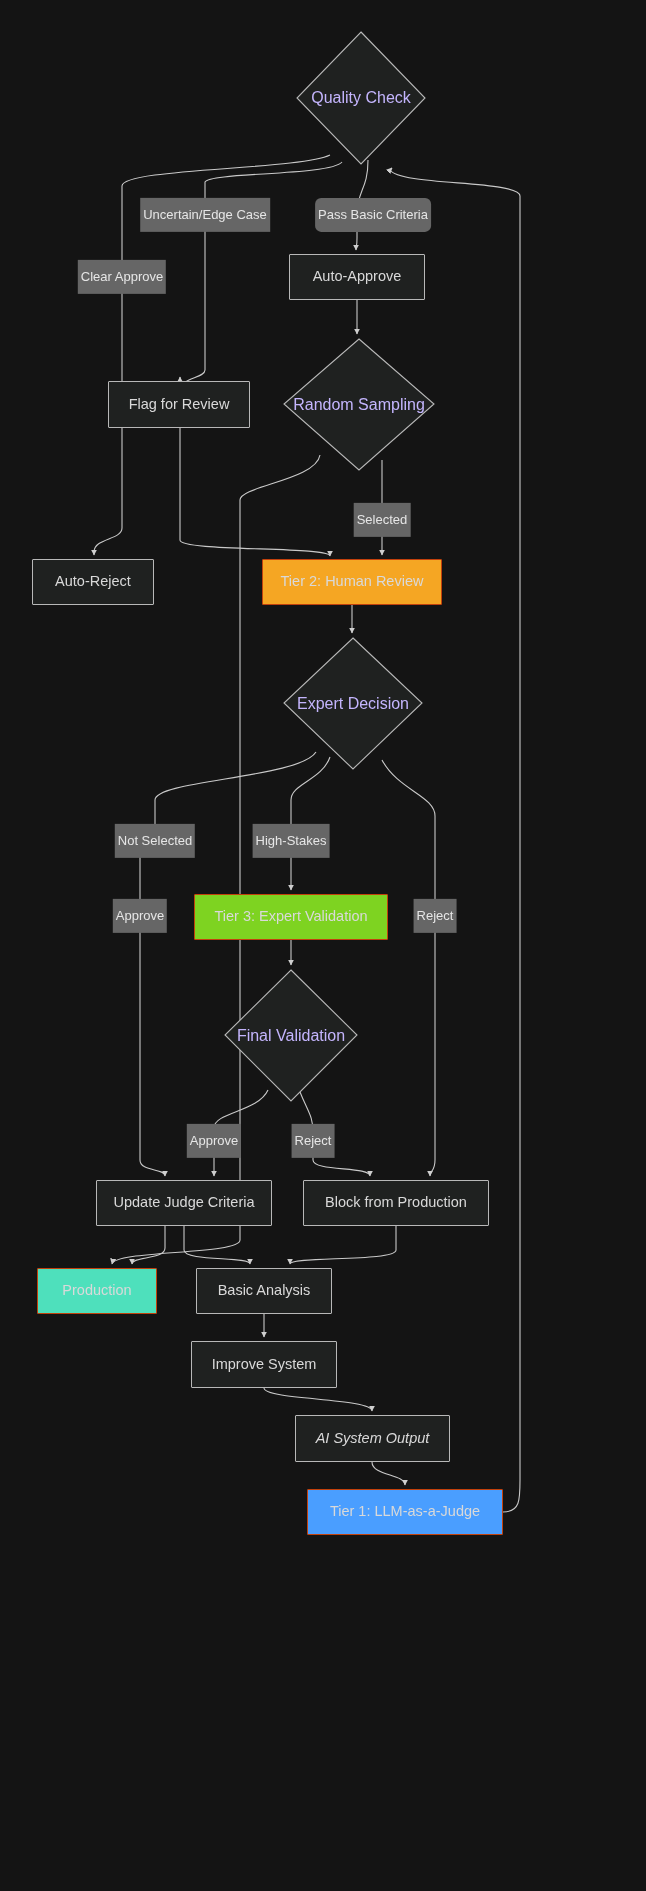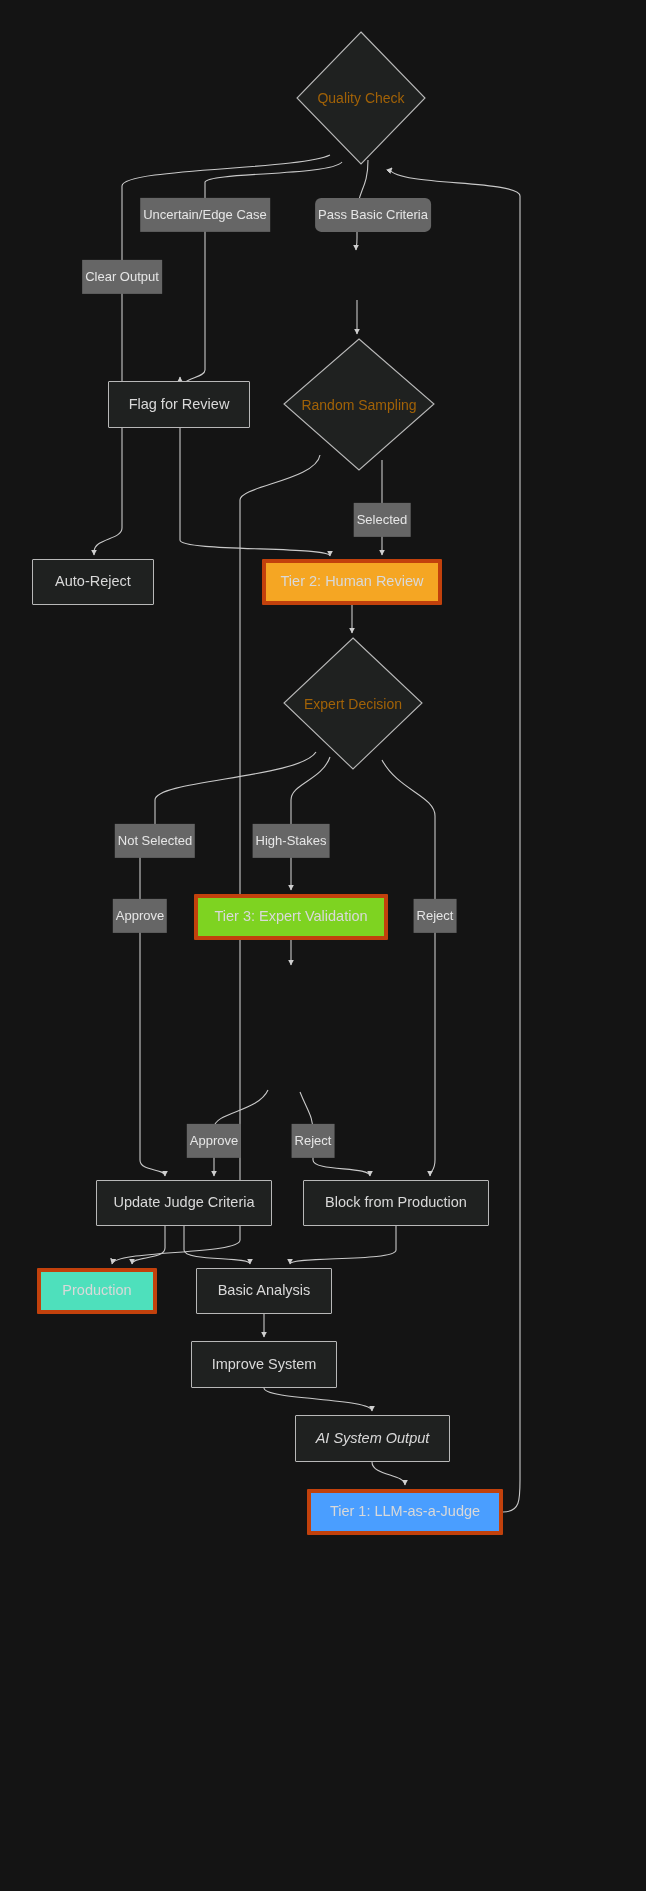--- a/index.html
+++ b/index.html
@@ -2,24 +2,24 @@
 <html><head>
 <meta charset="utf-8">
 <style>
   html,body{margin:0;padding:0;background:#141414;}
   body{width:646px;height:1891px;overflow:hidden;font-family:"Liberation Sans","DejaVu Sans",sans-serif;}
   #chart{position:relative;width:646px;height:1891px;background:#141414;}
   svg.edges{position:absolute;left:0;top:0;width:646px;height:1891px;overflow:visible;}
   .node{position:absolute;box-sizing:border-box;display:flex;align-items:center;justify-content:center;
         font-size:14.5px;line-height:1.2;text-align:center;}
   .node.rect{border:1px solid #b8b8b8;background:#1f2120;color:#d9d9d9;border-radius:1px;}
-  .node.filled{border:4px solid #c2410c;}
+  .node.filled{border:1px solid #c2410c;}
   .diamond-wrap{position:absolute;}
   .diamond-wrap .dlabel{position:absolute;left:0;top:0;width:100%;height:100%;
-        display:flex;align-items:center;justify-content:center;font-size:14px;color:#a16207;
+        display:flex;align-items:center;justify-content:center;font-size:16px;color:#c4b5fd;
         pointer-events:none;white-space:nowrap;}
   .edge-label{position:absolute;background:#666666;color:#e6e6e6;font-size:13px;
         padding:9px 3px;white-space:nowrap;transform:translate(-50%,-50%);line-height:1.25;}
 </style>
 </head>
 <body>
 
 <div id="chart">
 
   <svg class="edges" viewBox="0 0 646 1891" xmlns="http://www.w3.org/2000/svg">
@@ -88,21 +88,28 @@
     <span class="dlabel">Random Sampling</span>
   </div>
 
   <div class="diamond-wrap" style="left:283px;top:637px;width:140px;height:133px;text-align:right;">
     <svg width="140" height="133" viewBox="0 0 140 133">
       <polygon points="70,1 139,66 70,132 1,66" fill="#1f2120" stroke="#b8b8b8" stroke-width="1.1"></polygon>
     </svg>
     <span class="dlabel">Expert Decision</span>
   </div>
 
+  <div class="diamond-wrap" style="left:224px;top:969px;width:134px;height:133px;">
+    <svg width="134" height="133" viewBox="0 0 134 133">
+      <polygon points="67,1 133,66 67,132 1,66" fill="#1f2120" stroke="#b8b8b8" stroke-width="1.1"></polygon>
+    </svg>
+    <span class="dlabel">Final Validation</span>
+  </div>
 
+  <div class="node rect" style="left:289px;top:254px;width:136px;height:46px;">Auto-Approve</div>
 
   <div class="node rect" style="left:32px;top:559px;width:122px;height:46px;">Auto-Reject</div>
 
   <div class="node rect" style="left:108px;top:381px;width:142px;height:47px;">Flag for Review</div>
 
   <div class="node rect filled" style="left:262px;top:559px;width:180px;height:46px;background:#f5a623;color:#d9d9d9;">Tier 2: Human Review</div>
 
   <div class="node rect filled" style="left:194px;top:894px;width:194px;height:46px;background:#7ed321;color:#d9d9d9;">Tier 3: Expert Validation</div>
 
   <div class="node rect" style="left:96px;top:1180px;width:176px;height:46px;">Update Judge Criteria</div>
@@ -114,21 +121,21 @@
   <div class="node rect" style="left:196px;top:1268px;width:136px;height:46px;">Basic Analysis</div>
 
   <div class="node rect" style="left:191px;top:1341px;width:146px;height:47px;">Improve System</div>
 
   <div class="node rect" style="left:295px;top:1415px;width:155px;height:47px;font-style:italic;">AI System Output</div>
 
   <div class="node rect filled" style="left:307px;top:1489px;width:196px;height:46px;background:#4a9eff;color:#d9d9d9;">Tier 1: LLM-as-a-Judge</div>
 
   <span class="edge-label" style="left:205px;top:215px;">Uncertain/Edge Case</span>
   <span class="edge-label" style="left:373px;top:215px;border-radius:6px;">Pass Basic Criteria</span>
-  <span class="edge-label" style="left:122px;top:277px;">Clear Output</span>
+  <span class="edge-label" style="left:122px;top:277px;">Clear Approve</span>
   <span class="edge-label" style="left:382px;top:520px;">Selected</span>
   <span class="edge-label" style="left:155px;top:841px;">Not Selected</span>
   <span class="edge-label" style="left:291px;top:841px;">High-Stakes</span>
   <span class="edge-label" style="left:140px;top:916px;">Approve</span>
   <span class="edge-label" style="left:435px;top:916px;">Reject</span>
   <span class="edge-label" style="left:214px;top:1141px;">Approve</span>
   <span class="edge-label" style="left:313px;top:1141px;">Reject</span>
 
 </div>
 

